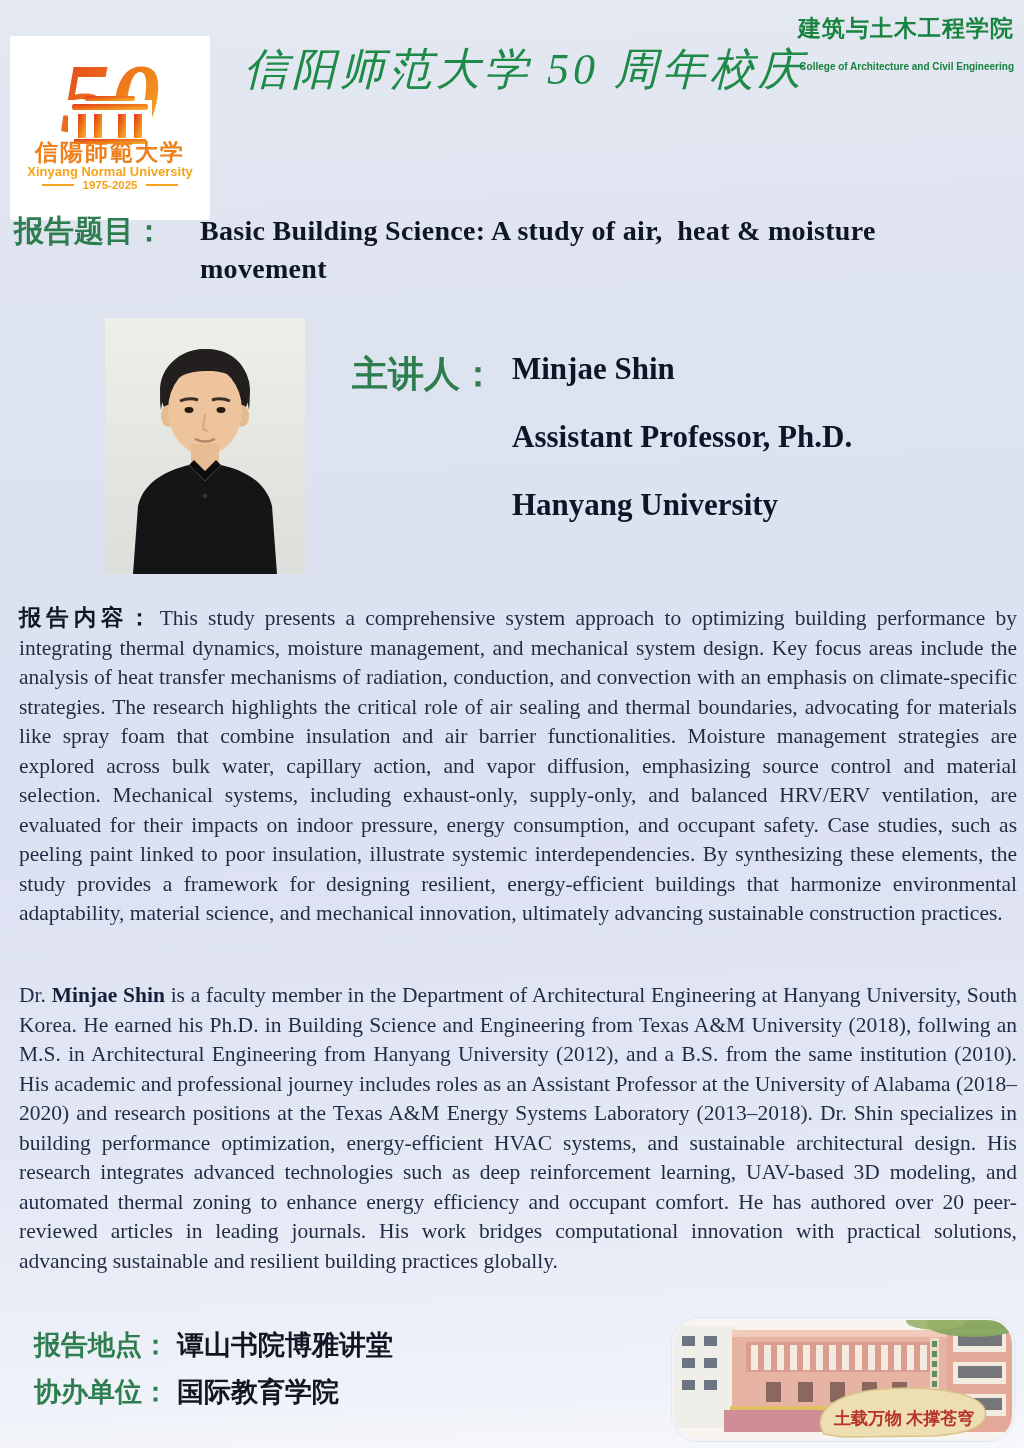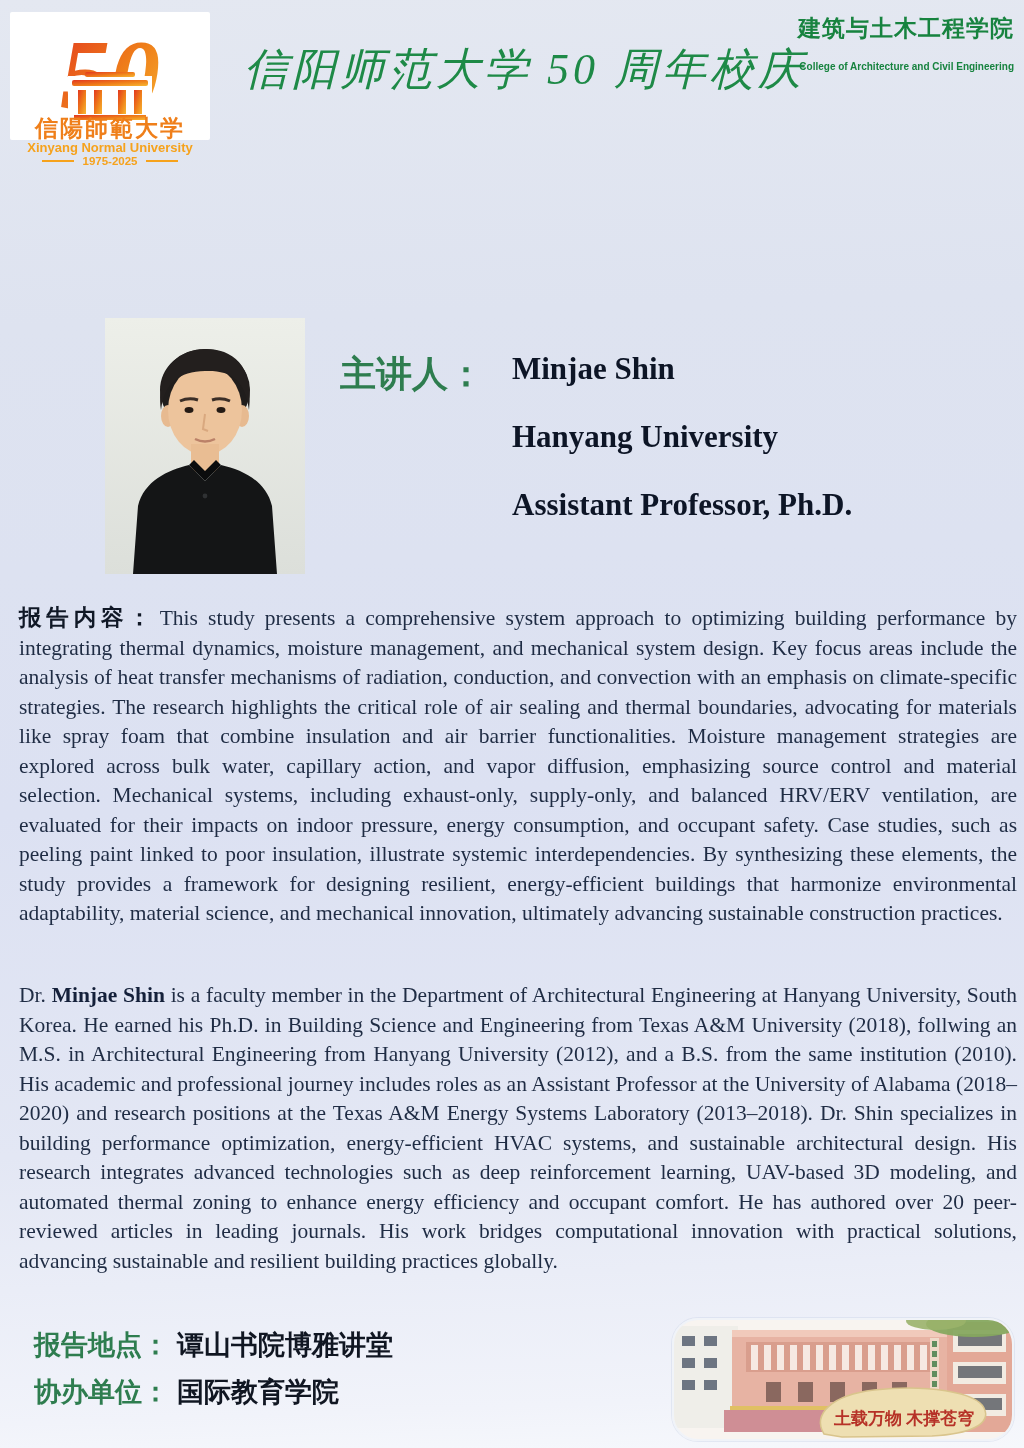--- a/index.html
+++ b/index.html
@@ -2,36 +2,36 @@
 <html><head>
 <meta charset="utf-8">
 <style>
   html,body{margin:0;padding:0;}
   body{width:1024px;height:1448px;font-family:"Liberation Serif",serif;}
   .poster{
     position:relative;width:1024px;height:1448px;overflow:hidden;
     background:linear-gradient(178deg,#e4e8f1 0%,#dee3f0 22%,#dce1f2 55%,#e3e7f4 78%,#f1f3fa 96%,#f6f8fc 100%);
   }
   
-  .logo-box{position:absolute;left:10px;top:12px;width:200px;height:128px;background:#ffffff;border-radius:2px;}
+  .logo-box{position:absolute;left:10px;top:36px;width:200px;height:184px;background:#ffffff;border-radius:2px;}
   .main-title{position:absolute;left:30px;top:40px;width:990px;text-align:center;color:#1e8a47;
     font-family:"Liberation Serif",serif;font-weight:normal;font-style:italic;}
   .main-title .t1{font-size:44px;letter-spacing:4px;line-height:1.35;}
   .main-title .t2{font-size:46px;letter-spacing:22px;line-height:1.3;margin-top:14px;text-indent:22px;}
   .college{position:absolute;right:10px;top:16px;text-align:center;color:#17833f;font-family:"Liberation Sans",sans-serif;}
   .college .cn{font-size:23px;font-weight:bold;letter-spacing:1px;line-height:1.1;}
   .college .en{font-size:10px;font-weight:bold;margin-top:20px;text-align:right;}
   
   .topic-row{position:absolute;left:14px;top:212px;width:996px;display:flex;align-items:flex-start;}
   .cjk-label{font-family:"Liberation Sans",sans-serif;font-weight:bold;color:#2e7d4f;}
   .topic-row .cjk-label{font-size:30px;width:186px;flex:0 0 186px;line-height:38px;}
   .topic-title{font-size:28px;font-weight:bold;color:#0d1526;line-height:38px;width:780px;white-space:pre-wrap;letter-spacing:.3px;}
   
   .photo-frame{position:absolute;left:105px;top:318px;width:200px;height:256px;overflow:hidden;}
-  .speaker-label{position:absolute;left:340px;top:352px;font-size:36px;line-height:1.2;}
+  .speaker-label{position:absolute;left:352px;top:352px;font-size:36px;line-height:1.2;}
   .speaker-lines{position:absolute;left:512px;top:348px;display:flex;flex-direction:column;gap:26px;
     font-size:31px;font-weight:bold;color:#0d1526;line-height:1.35;}
   
   .para{position:absolute;left:14px;width:998px;margin:5px;font-size:21.5px;line-height:29.5px;
     text-align:justify;color:#1f2c44;}
   .para .inline-label{font-family:"Liberation Sans",sans-serif;font-weight:bold;color:#101826;font-size:22.5px;margin-right:4px;}
   .abstract{top:598px;}
   .bio{top:976px;}
   .bio b{color:#14203a;}
   
@@ -78,20 +78,24 @@
 
   <div class="main-title">
     <div class="t1">信阳师范大学 50 周年校庆</div>
   </div>
 
   <div class="college">
     <div class="cn">建筑与土木工程学院</div>
     <div class="en">College of Architecture and Civil Engineering</div>
   </div>
 
+  <div class="topic-row">
+    <span class="cjk-label">报告题目：</span>
+    <span class="topic-title">Basic Building Science: A study of air,  heat &amp; moisture movement</span>
+  </div>
 
   <div class="photo-frame">
     <svg width="200" height="256" viewBox="0 0 200 256">
       <defs>
         <linearGradient id="pbg" x1="0" y1="0" x2="0" y2="1">
           <stop offset="0" stop-color="#edefe9"></stop>
           <stop offset="1" stop-color="#dcdfda"></stop>
         </linearGradient>
       </defs>
       <rect width="200" height="256" fill="url(#pbg)"></rect>
@@ -109,22 +113,22 @@
       <rect x="86" y="126" width="28" height="28" fill="#e9bd93"></rect>
       <path d="M28,256 L33,188 C39,163 63,152 84,147 L100,163 L116,147 C138,152 161,163 167,188 L172,256 Z" fill="#141516"></path>
       <path d="M84,147 L100,163 L116,147 L111,142 L100,153 L89,142 Z" fill="#0b0c0d"></path>
       <circle cx="100" cy="178" r="2.4" fill="#2f3133"></circle>
     </svg>
   </div>
 
   <div class="speaker-label cjk-label">主讲人：</div>
   <div class="speaker-lines">
     <div>Minjae Shin</div>
+    <div>Assistant Professor, Ph.D.</div>
     <div>Hanyang University</div>
-    <div>Assistant Professor, Ph.D.</div>
   </div>
 
   <p class="para abstract"><span class="inline-label">报告内容：</span><span>This study presents a comprehensive system approach to optimizing building performance by integrating thermal dynamics, moisture management, and mechanical system design. Key focus areas include the analysis of heat transfer mechanisms of radiation, conduction, and convection with an emphasis on climate-specific strategies. The research highlights the critical role of air sealing and thermal boundaries, advocating for materials like spray foam that combine insulation and air barrier functionalities. Moisture management strategies are explored across bulk water, capillary action, and vapor diffusion, emphasizing source control and material selection. Mechanical systems, including exhaust-only, supply-only, and balanced HRV/ERV ventilation, are evaluated for their impacts on indoor pressure, energy consumption, and occupant safety. Case studies, such as peeling paint linked to poor insulation, illustrate systemic interdependencies. By synthesizing these elements, the study provides a framework for designing resilient, energy-efficient buildings that harmonize environmental adaptability, material science, and mechanical innovation, ultimately advancing sustainable construction practices.</span></p>
 
   <p class="para bio"><span>Dr. </span><b>Minjae Shin</b><span> is a faculty member in the Department of Architectural Engineering at Hanyang University, South Korea. He earned his Ph.D. in Building Science and Engineering from Texas A&amp;M University (2018), follwing an M.S. in Architectural Engineering from Hanyang University (2012), and a B.S. from the same institution (2010). His academic and professional journey includes roles as an Assistant Professor at the University of Alabama (2018–2020) and research positions at the Texas A&amp;M Energy Systems Laboratory (2013–2018). Dr. Shin specializes in building performance optimization, energy-efficient HVAC systems, and sustainable architectural design. His research integrates advanced technologies such as deep reinforcement learning, UAV-based 3D modeling, and automated thermal zoning to enhance energy efficiency and occupant comfort. He has authored over 20 peer-reviewed articles in leading journals. His work bridges computational innovation with practical solutions, advancing sustainable and resilient building practices globally.</span></p>
 
   <div class="footer-info">
     <div class="footer-row">
       <span class="f-label">报告地点：</span><span class="f-value">谭山书院博雅讲堂</span>
     </div>

